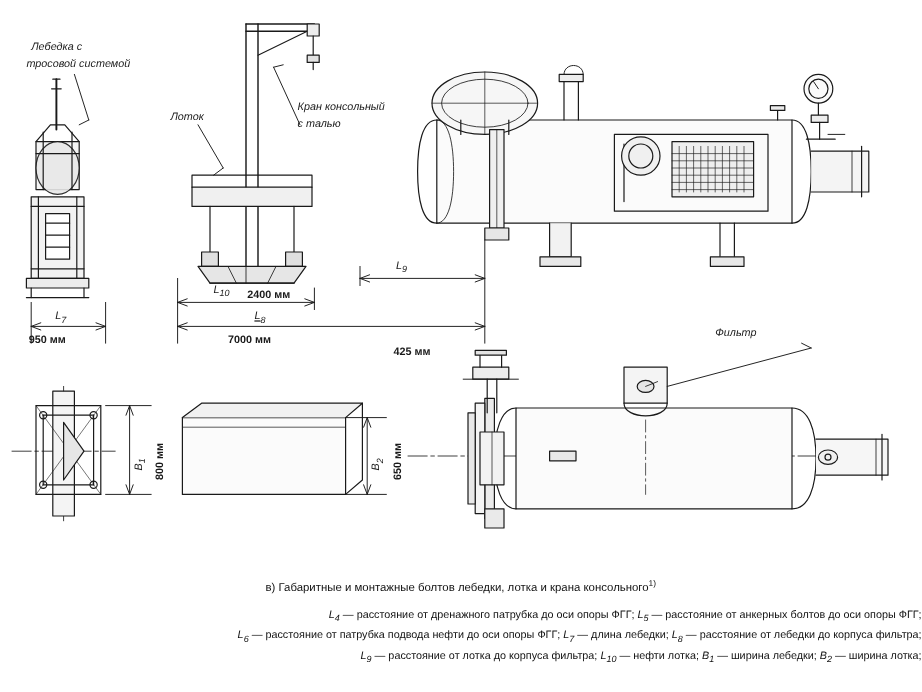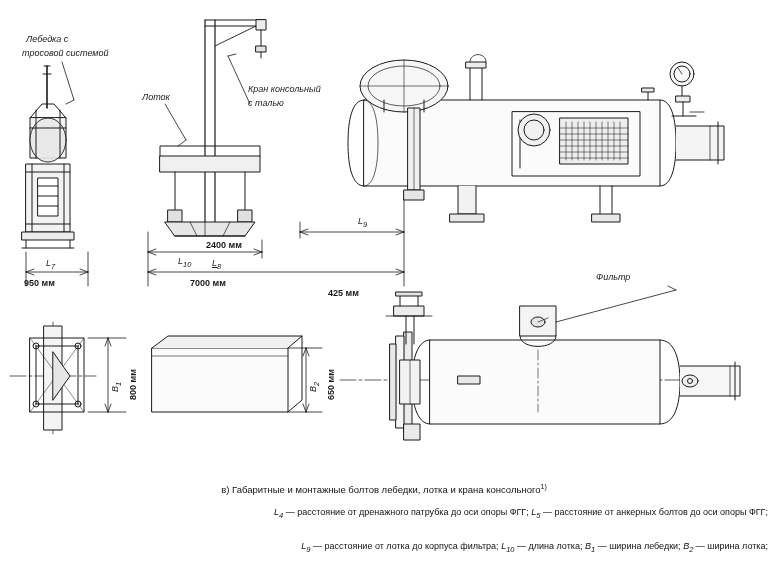--- a/index.html
+++ b/index.html
@@ -314,26 +314,26 @@
 <div class="lbl italic" style="left:248px;top:84px;text-align:right;">Кран консольный</div>
 <div class="lbl italic" style="left:248px;top:98px;">с талью</div>
 
 <div class="lbl italic" style="left:596px;top:272px;">Фильтр</div>
 
 <div class="lbl" style="left:46px;top:258px;">
   <i>L</i><sub style="font-style:italic;">7</sub>
 </div>
 <div class="lbl dim" style="left:24px;top:278px;">950 мм</div>
 
-<div class="lbl" style="left:178px;top:256px;">
+<div class="lbl" style="left:178px;top:236px;">
   <i>L</i><sub style="font-style:italic;">10</sub>
 </div>
 <div class="lbl dim" style="left:206px;top:240px;">2400 мм</div>
 
-<div class="lbl" style="left:330px;top:216px;margin-left:28px;">
+<div class="lbl" style="left:330px;top:216px;">
   <i>L</i><sub style="font-style:italic;">9</sub>
 </div>
 <div class="lbl dim" style="left:328px;top:240px;margin-top:48px;">425 мм</div>
 
 <div class="lbl" style="left:212px;top:258px;text-decoration:underline;">
   <i>L</i><sub style="font-style:italic;">8</sub>
 </div>
 <div class="lbl dim" style="left:190px;top:278px;">7000 мм</div>
 
 <div class="vert" style="left:110px;top:392px;">
@@ -346,17 +346,20 @@
 </div>
 <div class="vert b" style="left:326px;top:400px;">650 мм</div>
 
 <div class="cap" style="left:0;top:482px;width:768px;">
   <span>в) Габаритные и монтажные болтов лебедки, лотка и крана консольного</span><sup>1)</sup>
 </div>
 
 <div class="legend" style="top:506px;">
   <i>L</i><sub><i>4</i></sub><span> — расстояние от дренажного патрубка до оси опоры ФГГ; </span><i>L</i><sub><i>5</i></sub><span> — расстояние от анкерных болтов до оси опоры ФГГ;</span>
 </div>
+<div class="legend" style="top:523px;">
+  <i>L</i><sub><i>6</i></sub><span> — расстояние от патрубка подвода нефти до оси опоры ФГГ; </span><i>L</i><sub><i>7</i></sub><span> — длина лебедки; </span><i>L</i><sub><i>8</i></sub><span> — расстояние от лебедки до корпуса фильтра;</span>
+</div>
 <div class="legend" style="top:540px;">
-  <i>L</i><sub><i>9</i></sub><span> — расстояние от лотка до корпуса фильтра; </span><i>L</i><sub><i>10</i></sub><span> — длина лотка; </span><i>B</i><sub><i>1</i></sub><span> — ширина лебедки; </span><i>B</i><sub><i>2</i></sub><span> — ширина лотка;</span>
+  <i>L</i><sub><i>9</i></sub><span> — расстояние от лотка до корпуса фильтра; </span><i>L</i><sub><i>10</i></sub><span> — нефти лотка; </span><i>B</i><sub><i>1</i></sub><span> — ширина лебедки; </span><i>B</i><sub><i>2</i></sub><span> — ширина лотка;</span>
 </div>
 
 </div>
 
 </body></html>

